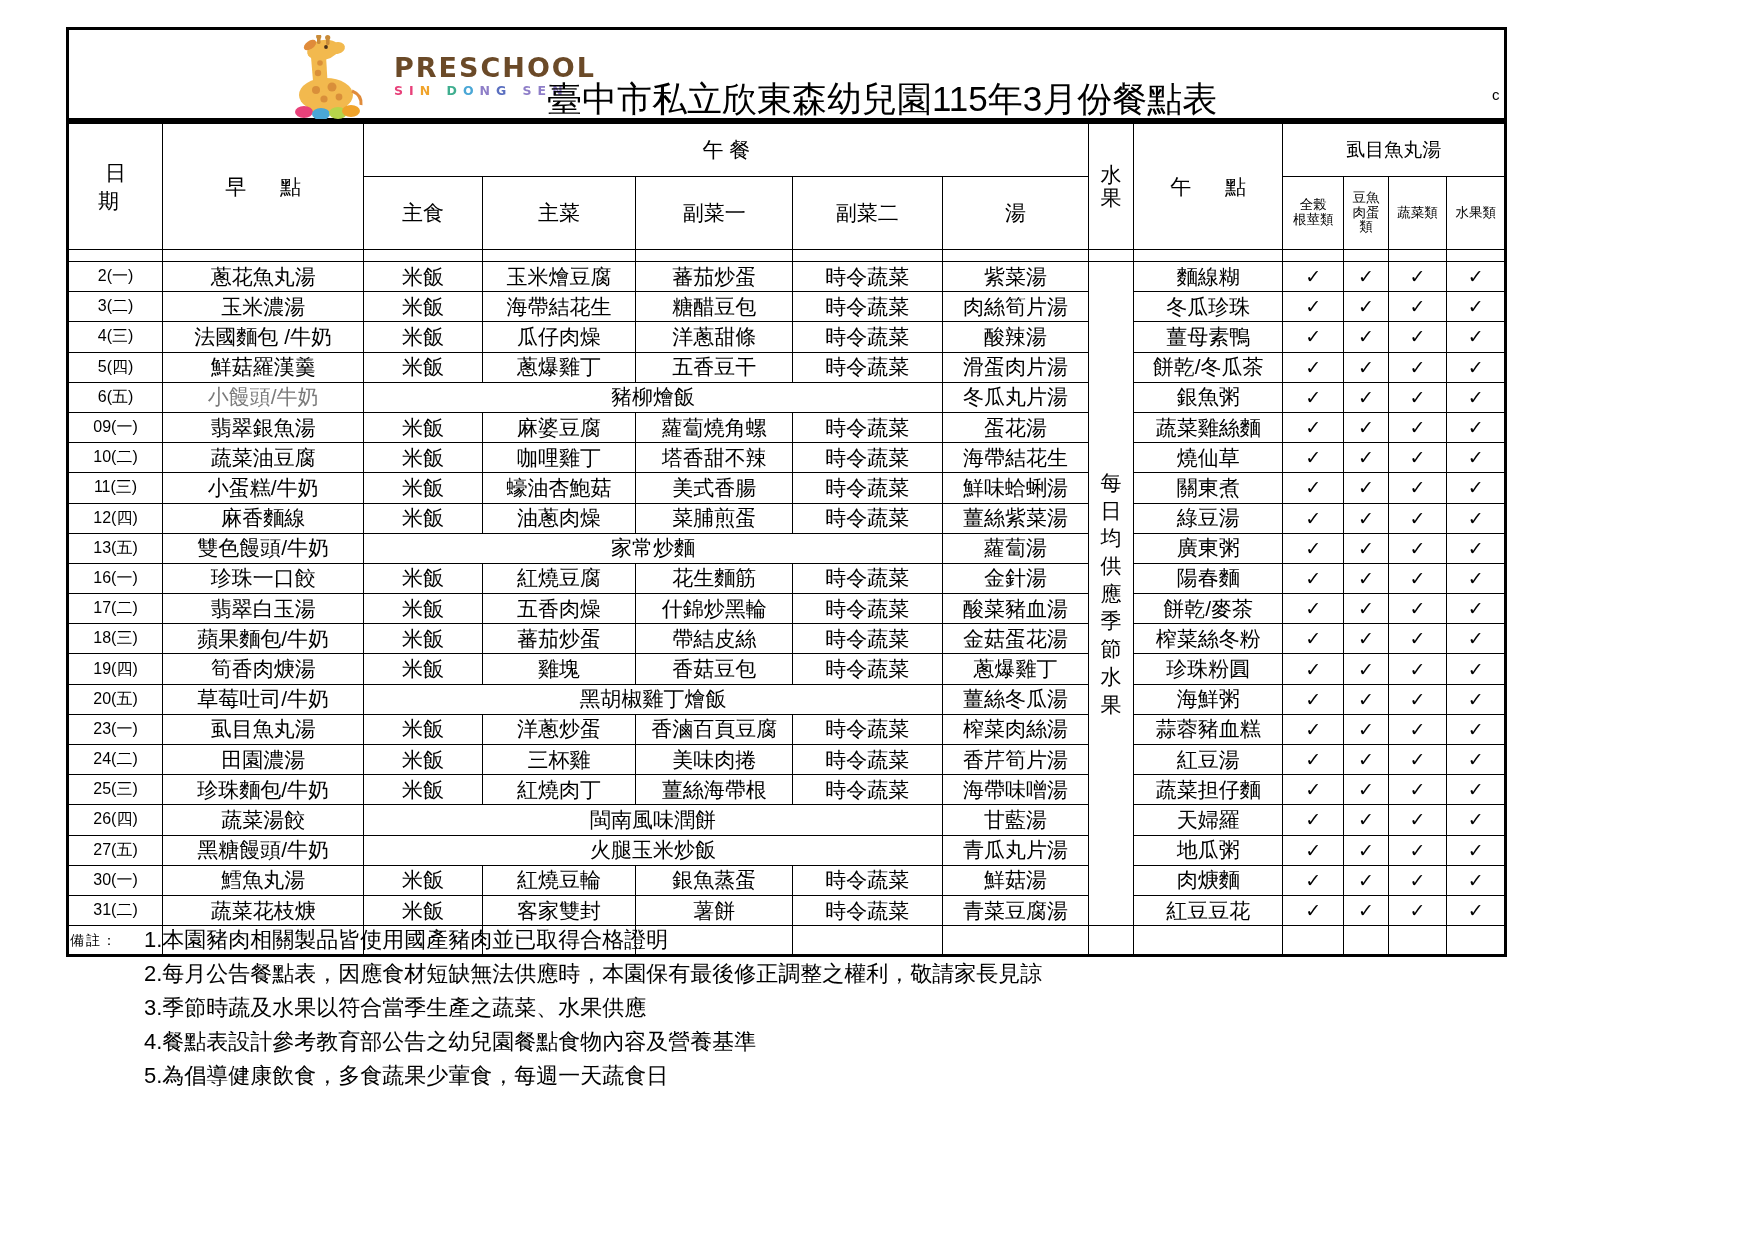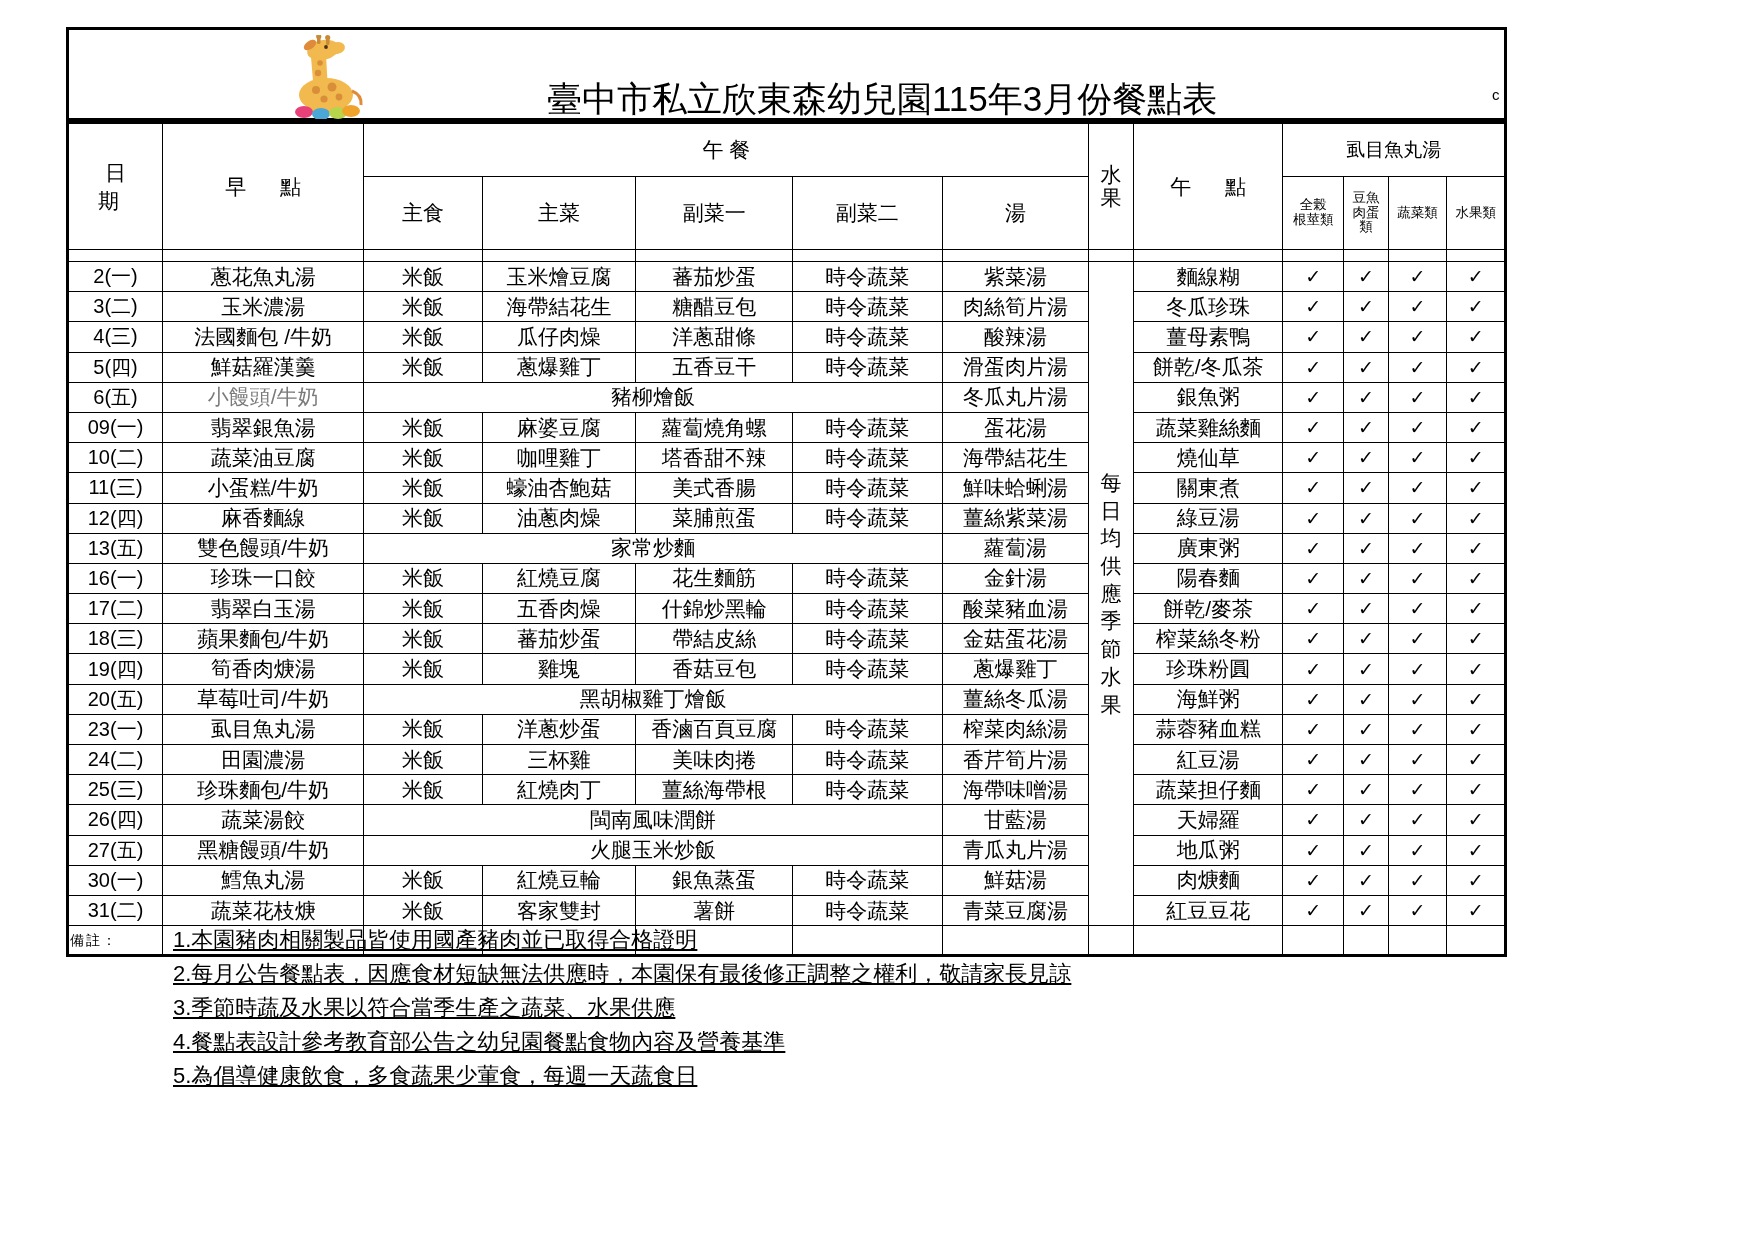--- a/index.html
+++ b/index.html
@@ -103,21 +103,21 @@
   .hdr { font-size: 21px; height: 100px; }
   .hdr-wide-space { letter-spacing: 14px; text-indent: 14px; }
   .hdr-sub { font-size: 21px; height: 46px; }
   .hdr-cat-group { font-size: 19px; height: 27px; }
   .hdr-cat { font-size: 13.5px; line-height: 1.08; height: 73px; }
   .hdr-vert {
     font-size: 21px;
     line-height: 1.05;
   }
 
-  td.date { font-size: 20px; text-align: left; padding-left: 5px; height: 30.2px; }
+  td.date { font-size: 16px; text-align: left; padding-left: 5px; height: 30.2px; }
   td.cell { font-size: 21px; height: 30.2px; white-space: nowrap; }
   td.cell.muted { color: #7a7a7a; }
   td.check { font-size: 19px; height: 30.2px; }
   td.merged { font-size: 21px; }
   td.fruit-vert {
     font-size: 21px;
     line-height: 1.32;
     width: 44px;
   }
   td.blank { height: 30.2px; }
@@ -147,21 +147,21 @@
     line-height: 1.0;
   }
   .notes-label {
     position: absolute;
     left: 0px; top: 4px;
     font-size: 14px;
     letter-spacing: 2px;
   }
   .notes-list {
     position: absolute;
-    left: 103px; top: 0px; text-decoration: underline;
+    left: 74px; top: 0px;
   }
   .note-line {
     font-size: 22px;
     margin-bottom: 12px;
     white-space: nowrap;
   }
 </style>
 </head>
 <body>
 
@@ -199,20 +199,24 @@
 
         <circle cx="42" cy="55" r="4" fill="#d98f3a"></circle>
         <circle cx="58" cy="52" r="4.5" fill="#d98f3a"></circle>
         <circle cx="50" cy="64" r="3.6" fill="#d98f3a"></circle>
         <circle cx="65" cy="62" r="3.4" fill="#d98f3a"></circle>
         <circle cx="44" cy="38" r="3.2" fill="#d98f3a"></circle>
         <circle cx="46" cy="28" r="2.8" fill="#d98f3a"></circle>
 
         <path d="M78 56 q10 4 9 14" stroke="#e08b3a" stroke-width="3" fill="none"></path>
       </svg>
+    </div>
+    <div class="logo-text-block">
+      <div class="logo-main">PRESCHOOL</div>
+      <div class="logo-sub"><span>S</span><span>I</span><span>N</span><span> </span><span>D</span><span>O</span><span>N</span><span>G</span><span> SEN</span></div>
     </div>
     <div class="doc-title">臺中市私立欣東森幼兒園115年3月份餐點表</div>
   </div>
   <div class="stray-char">c</div>
 
   <table class="menu">
     <colgroup>
       <col class="c-date">
         <col class="c-break">
         <col class="c-stap">

